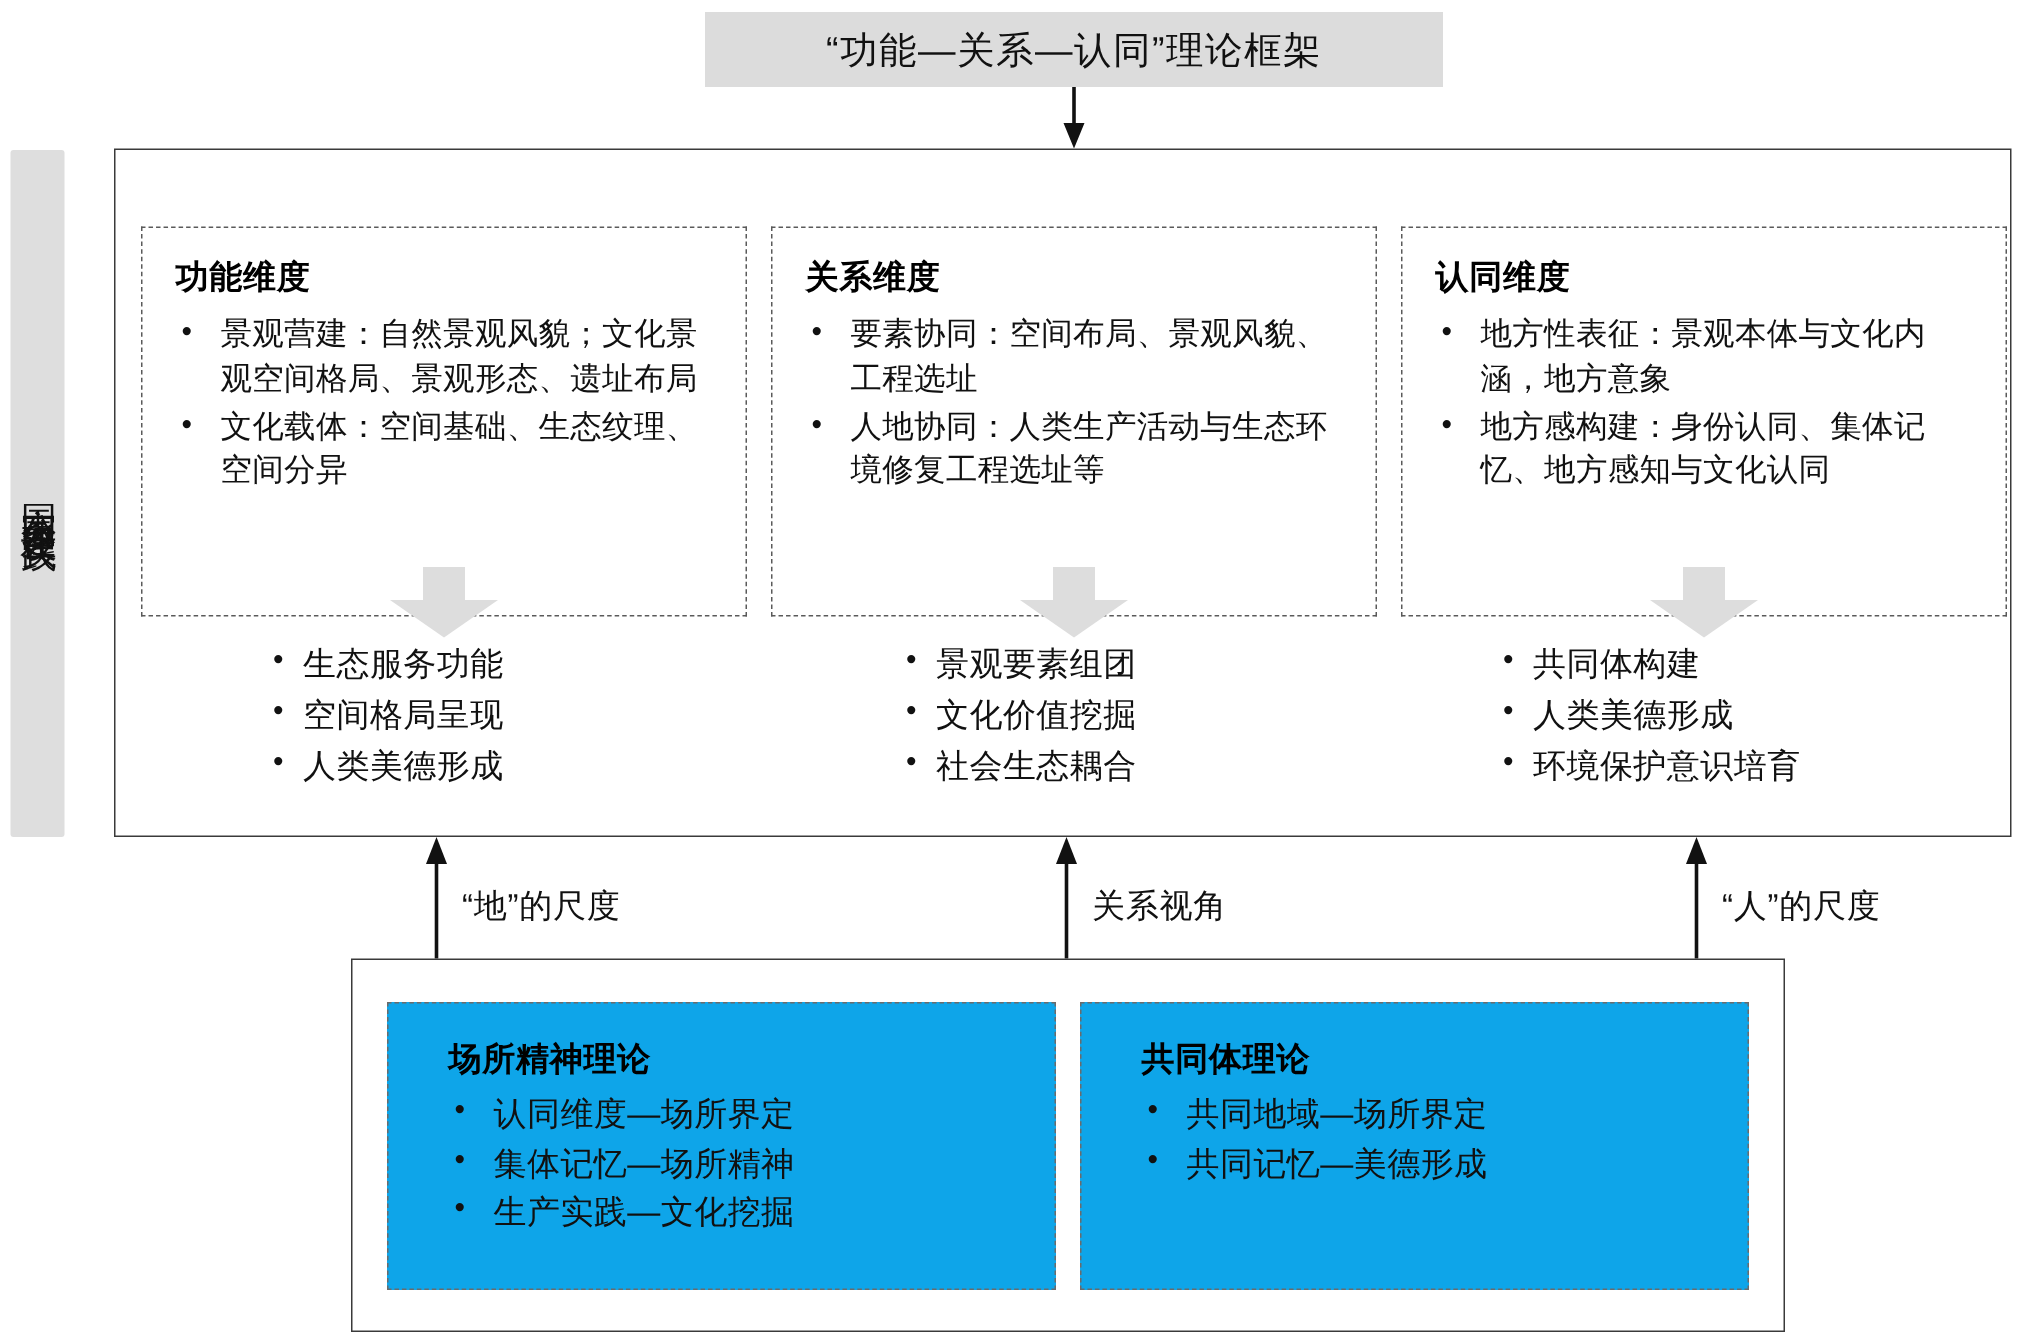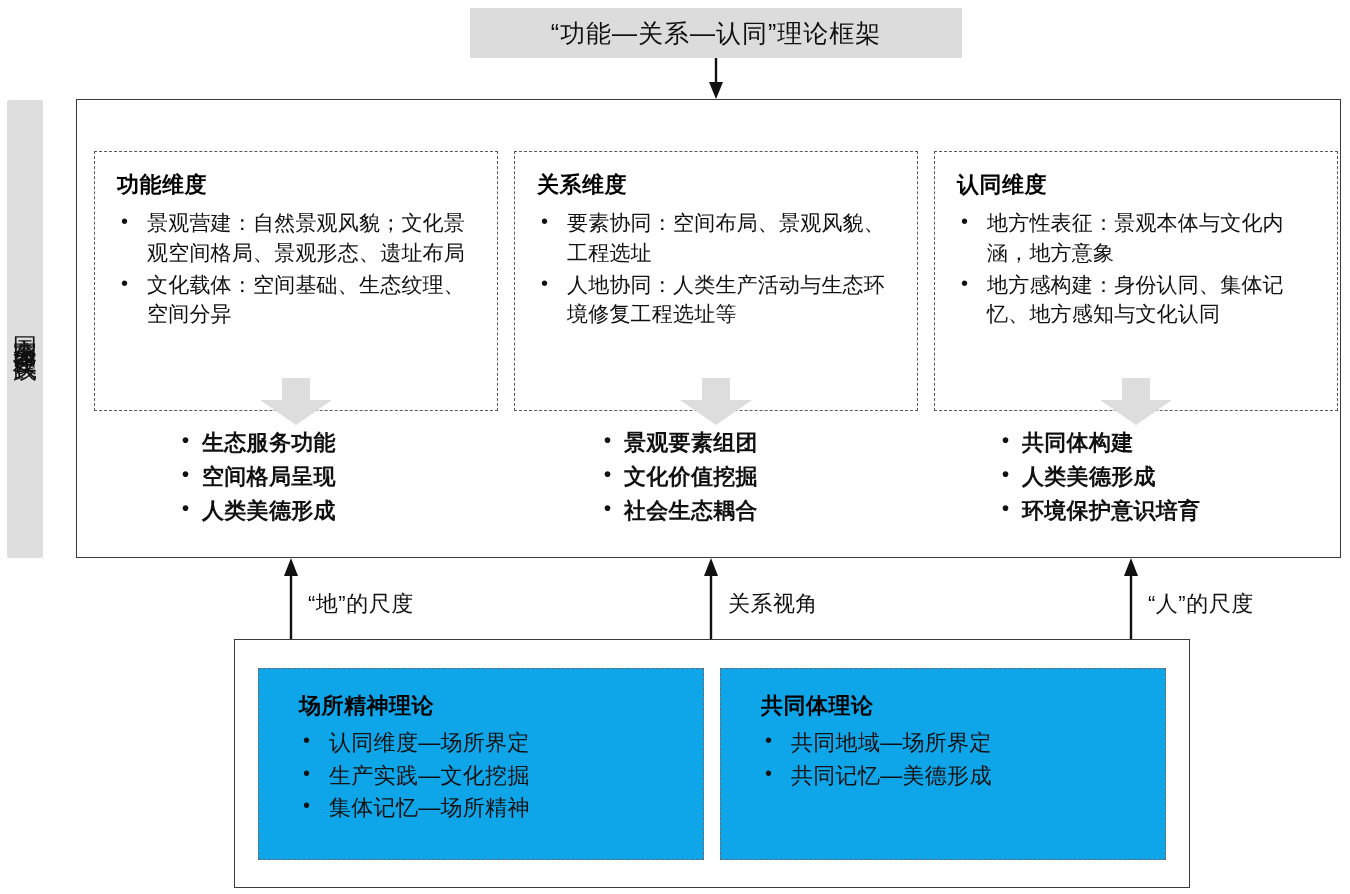--- a/index.html
+++ b/index.html
@@ -141,21 +141,20 @@
     margin: 0;
     padding: 0;
   }
   .outcome li {
     position: relative;
     font-size: 22px;
     line-height: 1.55;
     padding-left: 22px;
     color: #111;
     letter-spacing: 0.3px;
-    font-weight: bold;
   }
   .outcome li::before {
     content: "\2022";
     position: absolute;
     left: 2px;
     top: -1px;
     font-size: 20px;
     color: #111;
   }
 
@@ -322,22 +321,22 @@
   <div class="scale-label s1">“地”的尺度</div>
   <div class="scale-label s2">关系视角</div>
   <div class="scale-label s3">“人”的尺度</div>
 
   <div class="theory-frame"></div>
 
   <div class="theory-box t1">
     <div class="theory-title">场所精神理论</div>
     <ul class="theory-list">
       <li>认同维度—场所界定</li>
+      <li>集体记忆—场所精神</li>
       <li>生产实践—文化挖掘</li>
-      <li>集体记忆—场所精神</li>
     </ul>
   </div>
 
   <div class="theory-box t2">
     <div class="theory-title">共同体理论</div>
     <ul class="theory-list">
       <li>共同地域—场所界定</li>
       <li>共同记忆—美德形成</li>
     </ul>
   </div>

